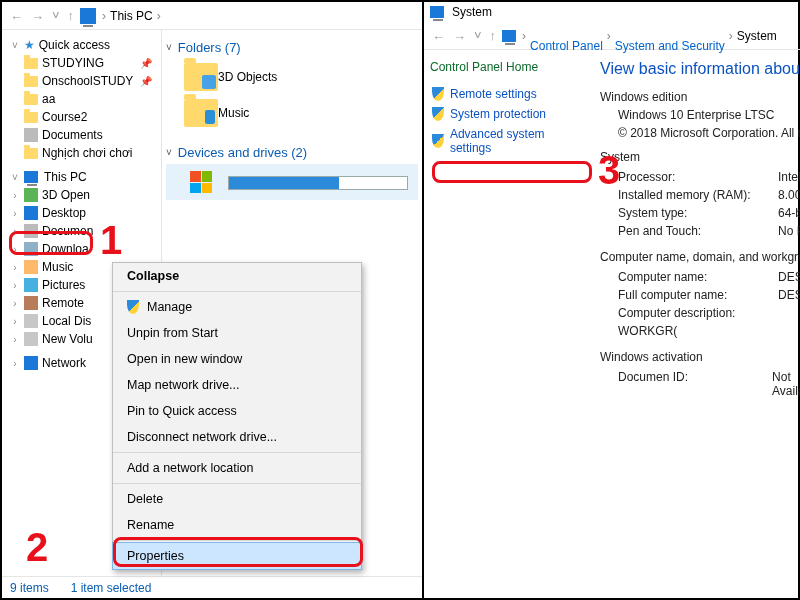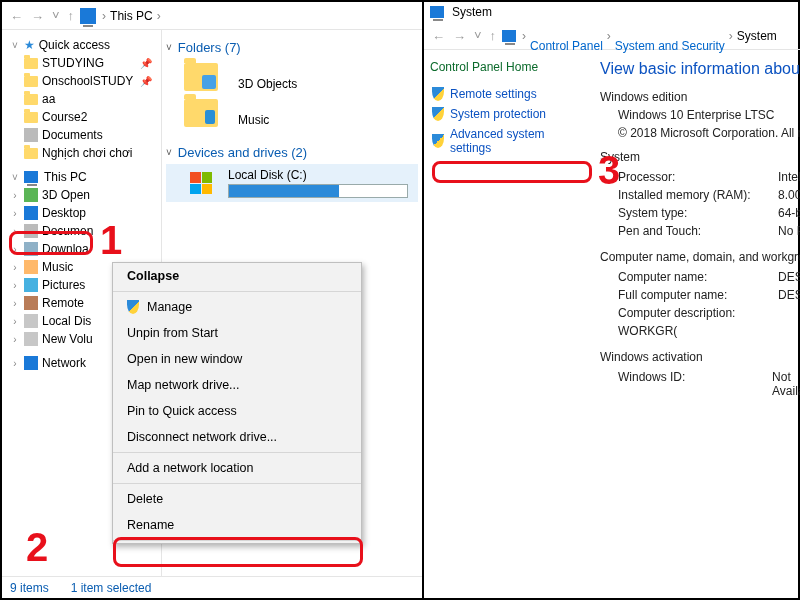--- a/index.html
+++ b/index.html
@@ -31,21 +31,21 @@
   .green-ico{width:14px;height:14px;display:inline-block;background:#5bb556;}
   .pic-ico{width:14px;height:14px;display:inline-block;background:#46b1e1;}
   .music-ico{width:14px;height:14px;display:inline-block;background:#ffb96b;}
   .downloads-ico{width:14px;height:14px;display:inline-block;background:#8fb1c7;}
   .video-ico{width:14px;height:14px;display:inline-block;background:#b97c58;}
   .disk-ico{width:14px;height:14px;display:inline-block;background:#c7c7c7;}
 
   .content { flex:1; padding: 6px 4px; position:relative; overflow:hidden;}
   .group-hdr { color:#0a5db1; font-size:13px; padding:4px 0; display:flex; align-items:center; gap:6px;}
   .group-hdr .caret{font-size:10px;color:#555;}
-  .content-item { display:flex; align-items:flex-end; gap:20px; padding:4px 6px 4px 18px;}
+  .content-item { display:flex; align-items:center; gap:0; padding:4px 6px 4px 18px;}
   .big-folder{width:34px;height:28px;background:#ffd96b;border-radius:2px;position:relative;}
   .big-folder::before{content:"";position:absolute;top:-5px;left:0;width:12px;height:5px;background:#ffd96b;border-radius:2px 2px 0 0;}
   .big-folder.blue::after{content:"";position:absolute;right:2px;bottom:2px;width:14px;height:14px;background:#46a1e6;border-radius:2px;}
   .big-folder.music::after{content:"";position:absolute;right:3px;bottom:3px;width:10px;height:14px;background:#2a8fd6;border-radius:2px;}
   .drive-row{display:flex;align-items:center;gap:10px;padding:4px 10px 4px 18px;background:#e5f1fb;}
   .drive-box{width:34px;height:28px;display:flex;align-items:center;justify-content:center;}
   .drive-win{width:22px;height:22px;display:grid;grid-template-columns:1fr 1fr;grid-template-rows:1fr 1fr;gap:1px;}
   .drive-win span:nth-child(1){background:#f25022;} .drive-win span:nth-child(2){background:#7fba00;}
   .drive-win span:nth-child(3){background:#00a4ef;} .drive-win span:nth-child(4){background:#ffb900;}
   .drive-info{flex:1;}
@@ -219,21 +219,20 @@
         <div class="drive-row">
           <div class="drive-box">
               <div class="drive-win">
                 <span></span>
                 <span></span>
                 <span></span>
                 <span></span>
               </div>
             </div>
           <div class="drive-info">
-            <div>Local Disk (C:)</div>
             <div class="drive-bar">
                 <div class="fill"></div>
               </div>
           </div>
         </div>
       </div>
     </div>
 
     <div class="statusbar">
       <span>9 items</span>
@@ -251,20 +250,21 @@
       <div class="mi">Open in new window</div>
       <div class="mi">Map network drive...</div>
       <div class="mi">Pin to Quick access</div>
       <div class="mi">Disconnect network drive...</div>
       <hr>
       <div class="mi">Add a network location</div>
       <hr>
       <div class="mi">Delete</div>
       <div class="mi">Rename</div>
       <hr>
+      <div class="mi sel">Properties</div>
     </div>
   </div>
 
   <div class="right">
     <div class="rtitle">
       <span class="pc-ico" style="width:14px;height:12px"></span>
       <span>System</span>
     </div>
     <div class="crumb">
       <span class="nav-btn">←</span>
@@ -337,21 +337,21 @@
               <span class="v"></span>
             </div>
           <div class="kv">
               <span class="v">WORKGR(</span>
             </div>
         </div>
 
         <div class="sect hdr">Windows activation</div>
         <div class="indent">
           <div class="kv">
-              <span class="k">Windows ID:</span>
+              <span class="k">Documen ID:</span>
               <span class="v">Not Available</span>
             </div>
         </div>
       </div>
     </div>
   </div>
 </div>
 
 <div class="ann-box" style="left:9px; top:231px; width:84px; height:24px;"></div>
 <div class="ann-num" style="left:100px; top:218px;">1</div>

